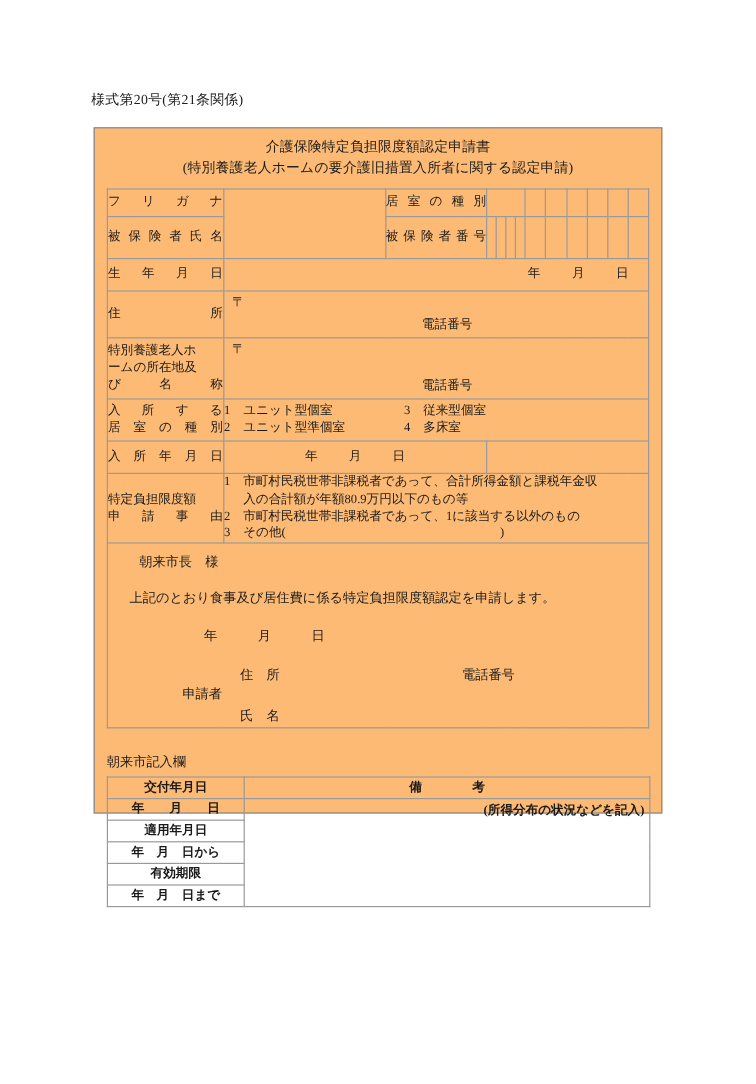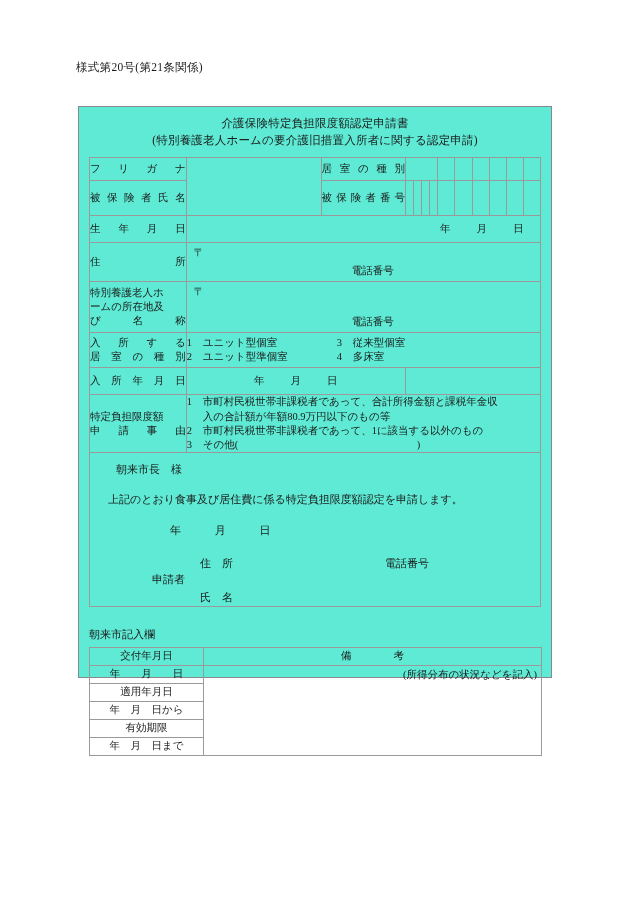--- a/index.html
+++ b/index.html
@@ -5,29 +5,29 @@
   html,body{margin:0;padding:0;}
   body{
     width:630px;height:903px;
     background:#ffffff;
     font-family:"Liberation Serif","DejaVu Serif",serif;
     color:#1a1a1a;
     position:relative;
     overflow:hidden;
   }
   .form-no{
-    position:absolute;left:76px;top:60px;
+    position:absolute;left:76px;top:76px;
     font-size:11.5px;letter-spacing:0.3px;
   }
   .page-frame{
     position:absolute;left:78px;top:106px;
     width:474px;height:572px;
     border:1px solid #888;
     box-sizing:border-box;
-    background:#5eead4;
+    background:#fdba74;
   }
   .title-block{
     text-align:center;
     padding-top:8px;
     line-height:1.45;
   }
   .title-main{font-size:11.5px;letter-spacing:0.2px;}
   .title-sub{font-size:11.5px;letter-spacing:0.2px;}
 
   table.frm{
@@ -86,20 +86,21 @@
   .appl .a-name{position:absolute;left:110px;top:36px;}
 
   .muni-head{
     margin:20px 0 5px 10px;font-size:11px;
   }
   table.muni{
     border-collapse:collapse;
     margin:0 auto 0 10px;
     width:452px;
     table-layout:fixed;
+    font-weight:bold;
   }
   table.muni td{
     border:1px solid #9a9a9a;
     font-size:10.5px;
     height:17px;
     padding:0 4px;
     text-align:center;
     vertical-align:middle;
   }
   table.muni td.note{text-align:right;vertical-align:top;padding-top:2px;}

